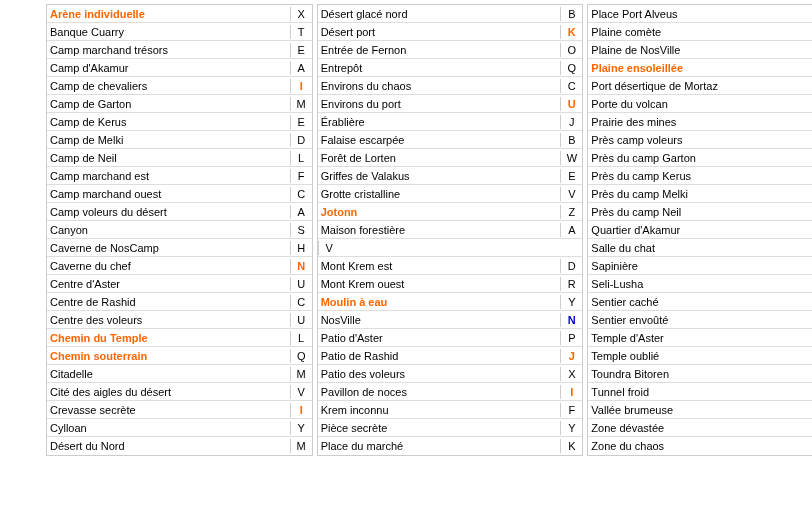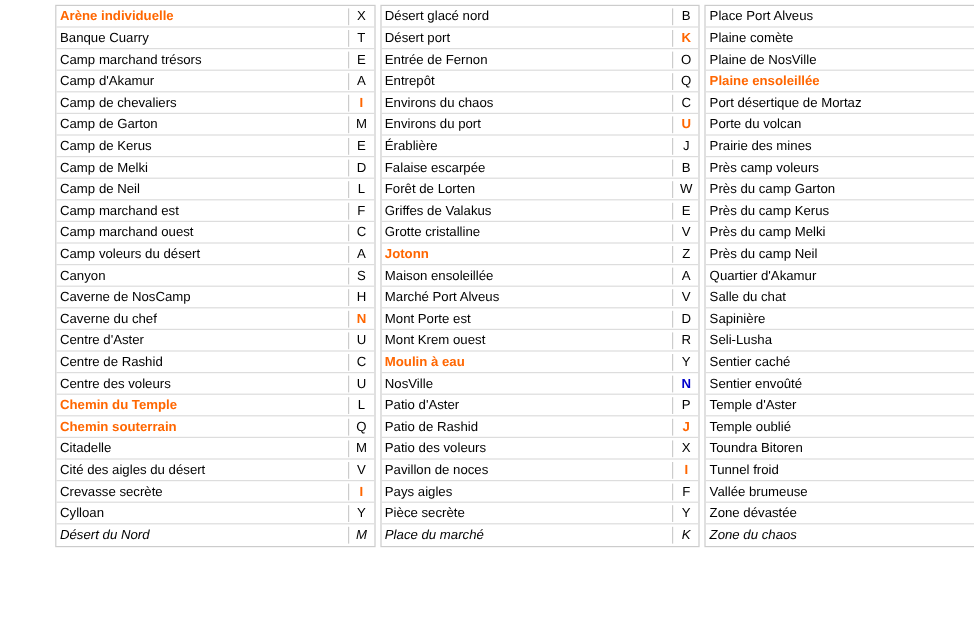--- a/index.html
+++ b/index.html
@@ -25,21 +25,20 @@
     }
     .row {
       display: flex;
       flex-direction: row;
       border-bottom: 1px solid #ddd;
       min-height: 18px;
       align-items: center;
     }
     .row:last-child {
       border-bottom: none;
-      font-style: italic;
     }
     .cell-name {
       flex: 1;
       padding: 1px 3px;
       color: #000;
     }
     .cell-code {
       width: 22px;
       text-align: center;
       padding: 1px 2px;
@@ -204,29 +203,28 @@
       </div>
       <div class="row">
         <div class="cell-name">Grotte cristalline</div>
         <div class="cell-code">V</div>
       </div>
       <div class="row">
         <div class="cell-name highlight-orange">Jotonn</div>
         <div class="cell-code">Z</div>
       </div>
       <div class="row">
-        <div class="cell-name">Maison ensoleillée</div>
+        <div class="cell-name">Maison forestière</div>
         <div class="cell-code">A</div>
       </div>
       <div class="row">
-        <div class="cell-name">Marché Port Alveus</div>
         <div class="cell-code">V</div>
       </div>
       <div class="row">
-        <div class="cell-name">Mont Porte est</div>
+        <div class="cell-name">Mont Krem est</div>
         <div class="cell-code">D</div>
       </div>
       <div class="row">
         <div class="cell-name">Mont Krem ouest</div>
         <div class="cell-code">R</div>
       </div>
       <div class="row">
         <div class="cell-name highlight-orange">Moulin à eau</div>
         <div class="cell-code">Y</div>
       </div>
@@ -244,21 +242,21 @@
       </div>
       <div class="row">
         <div class="cell-name">Patio des voleurs</div>
         <div class="cell-code">X</div>
       </div>
       <div class="row">
         <div class="cell-name">Pavillon de noces</div>
         <div class="cell-code highlight-orange">I</div>
       </div>
       <div class="row">
-        <div class="cell-name">Pays aigles</div>
+        <div class="cell-name">Krem inconnu</div>
         <div class="cell-code">F</div>
       </div>
       <div class="row">
         <div class="cell-name">Pièce secrète</div>
         <div class="cell-code">Y</div>
       </div>
       <div class="row">
         <div class="cell-name">Place du marché</div>
         <div class="cell-code">K</div>
       </div>

